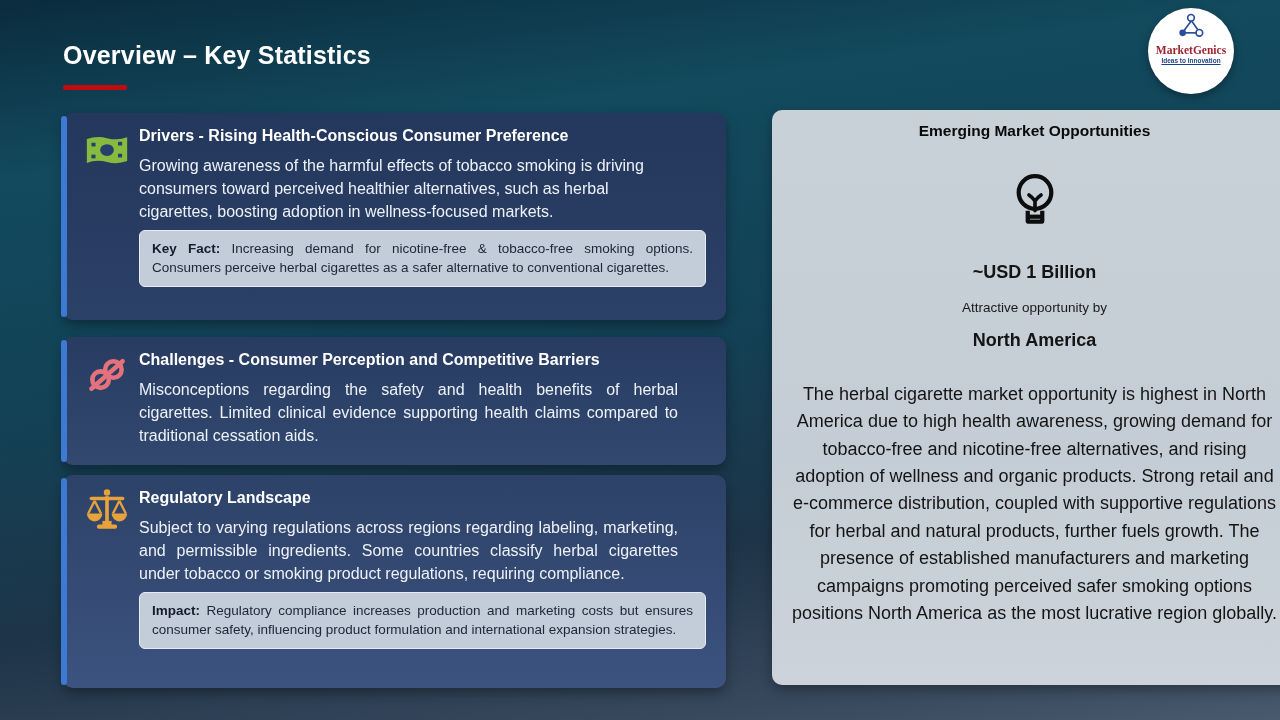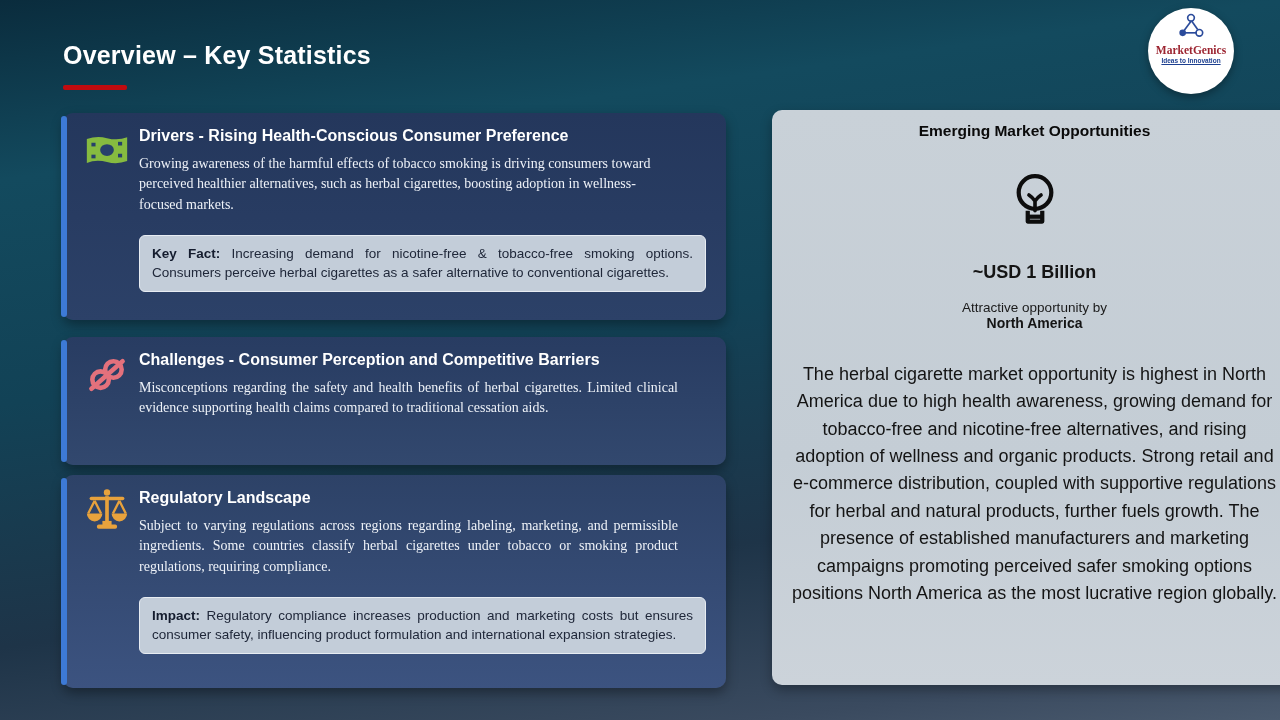--- a/index.html
+++ b/index.html
@@ -45,43 +45,43 @@
     width: 6px; border-radius: 6px; background: #3d7ad6;
   }
   .card1 { top: 113px; height: 207px; background: linear-gradient(180deg, #24375c, #2c4168); }
   .card2 { top: 337px; height: 128px; background: linear-gradient(180deg, #283c62, #32486e); }
   .card3 { top: 475px; height: 213px; background: linear-gradient(180deg, #2d4267, #3c5380); }
 
   .card-icon { position: absolute; left: 22px; top: 16px; width: 44px; height: 44px; }
   .card3 .card-icon { top: 12px; }
 
   .card-title { font-size: 16px; font-weight: bold; color: #ffffff; margin-bottom: 9px; }
-  .card-body  { font-size: 14px; color: #eef2f8; line-height: 1.45; font-family: Liberation Serif, serif; }
+  .card-body  { font-size: 16px; color: #eef2f8; line-height: 1.45; }
   .card1 .card-body { padding-right: 46px; }
   .card2 .card-body, .card3 .card-body { text-align: justify; padding-right: 28px; }
 
   .callout {
-    margin-top: 20px; background: #c3cdd9; border: 1px solid #e7ecf2;
+    margin-top: 6px; background: #c3cdd9; border: 1px solid #e7ecf2;
     border-radius: 6px; padding: 8px 12px 9px;
     font-size: 13.5px; line-height: 1.42; color: #20283a; text-align: justify;
   }
   .callout b { color: #141c2e; }
 
   
   .panel {
     position: absolute; left: 772px; top: 110px; width: 525px; height: 575px;
     background: linear-gradient(180deg, #c9d1d8, #c4cdd5 60%, #ccd3da);
     border-radius: 10px; box-shadow: 0 5px 12px rgba(0,0,0,.3);
     text-align: center; color: #141414; padding: 12px 16px;
   }
   .panel-title { font-size: 15.5px; font-weight: bold; color: #0a0a0a; }
   .bulb-wrap { margin-top: 30px; }
   .panel-value  { font-size: 18px; font-weight: bold; margin-top: 26px; }
   .panel-sub    { font-size: 13.5px; margin-top: 17px; color: #1a1a1a; }
-  .panel-region { font-size: 14px; font-weight: bold; }
+  .panel-region { font-size: 18px; font-weight: bold; margin-top: 15px; }
   .panel-period { font-size: 13.5px; margin-top: 18px; color: #1a1a1a; }
   .panel-desc   { font-size: 18px; line-height: 1.52; margin: 30px 2px 0; color: #141414; }
 </style>
 </head>
 <body>
 
 <div class="slide">
 
   <h1 class="page-title">Overview – Key Statistics</h1>
   <div class="title-rule"></div>

